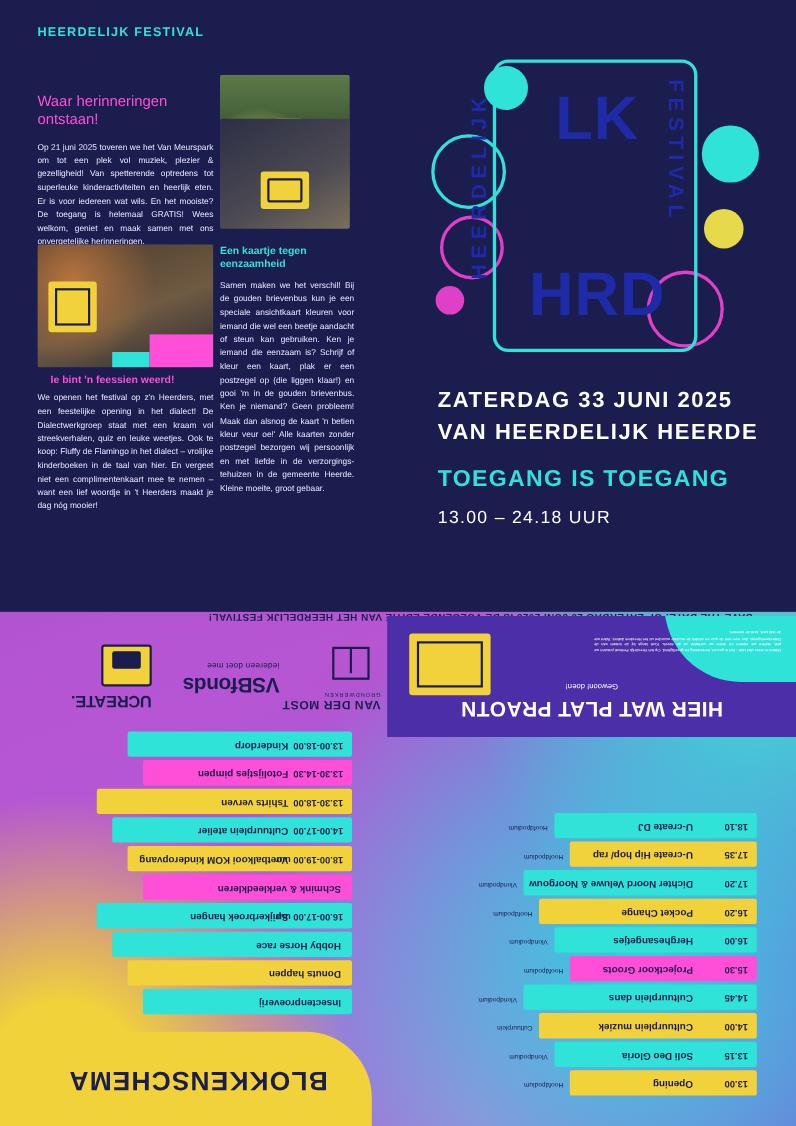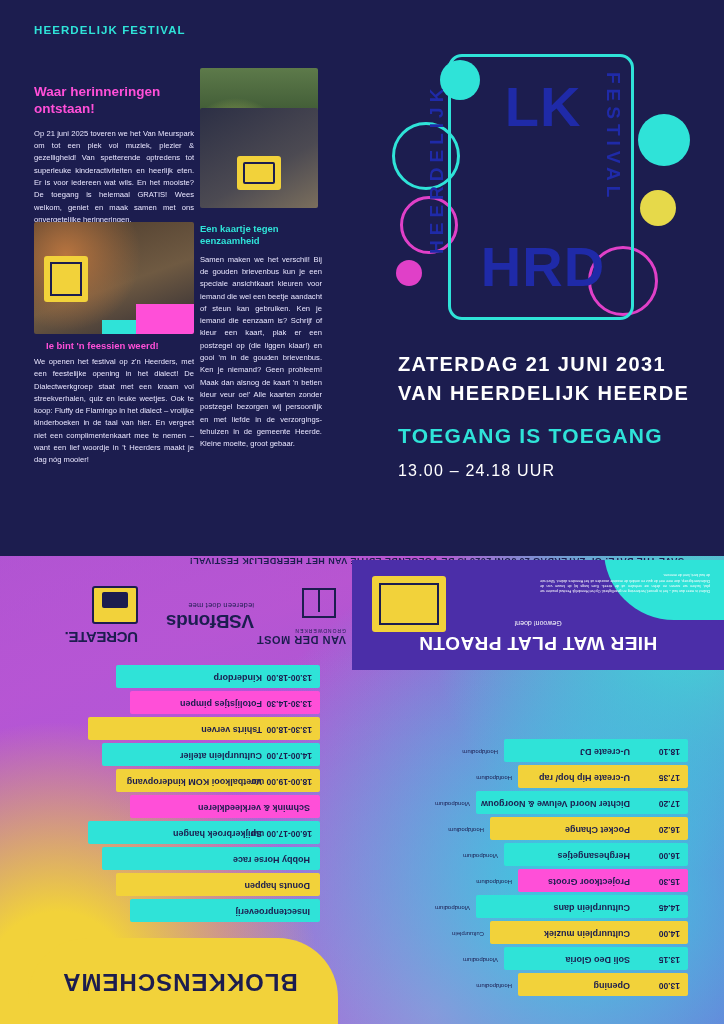--- a/index.html
+++ b/index.html
@@ -36,21 +36,21 @@
   
   .col-left {
     position: absolute; left: 34px; top: 24px; width: 160px;
     color: #ffffff;
   }
   .kicker {
     font-size: 11.5px; font-weight: bold; letter-spacing: 1.1px;
     color: #2fe3d8; margin-bottom: 8px;
   }
   .headline {
-    font-size: 13.5px; font-weight: bold; color: #ff4fd8;
+    font-size: 13.5px; font-weight: normal; color: #ff4fd8;
     margin-bottom: 10px; line-height: 1.25; margin-top: 48px;
   }
   .body-txt {
     font-size: 7.6px; line-height: 1.62; text-align: justify; color: #e9e6ff;
   }
 
   .photo {
     position: absolute; border-radius: 2px; overflow: hidden;
   }
   .photo-a {
@@ -317,21 +317,21 @@
 
   <div class="logo-box"></div>
   <div class="hrdlk">
     <span>LK</span>
     <span>HRD</span>
   </div>
   <div class="word-left">HEERDELIJK</div>
   <div class="word-right">FESTIVAL</div>
 
   <div class="hero-info">
-    <div class="l1">ZATERDAG 21 JUNI 2031</div>
+    <div class="l1">ZATERDAG 33 JUNI 2025</div>
     <div class="l2">VAN HEERDELIJK HEERDE</div>
     <div class="l3">TOEGANG IS TOEGANG</div>
     <div class="l4">13.00 – 24.18 UUR</div>
   </div>
 </div>
 
 <div class="savedate">SAVE THE DATE: OP ZATERDAG 20 JUNI 2026 IS DE VOLGENDE EDITIE VAN HET HEERDELIJK FESTIVAL!</div>
 
 <div class="sponsors">
   <div class="sp sp-vandermost">

